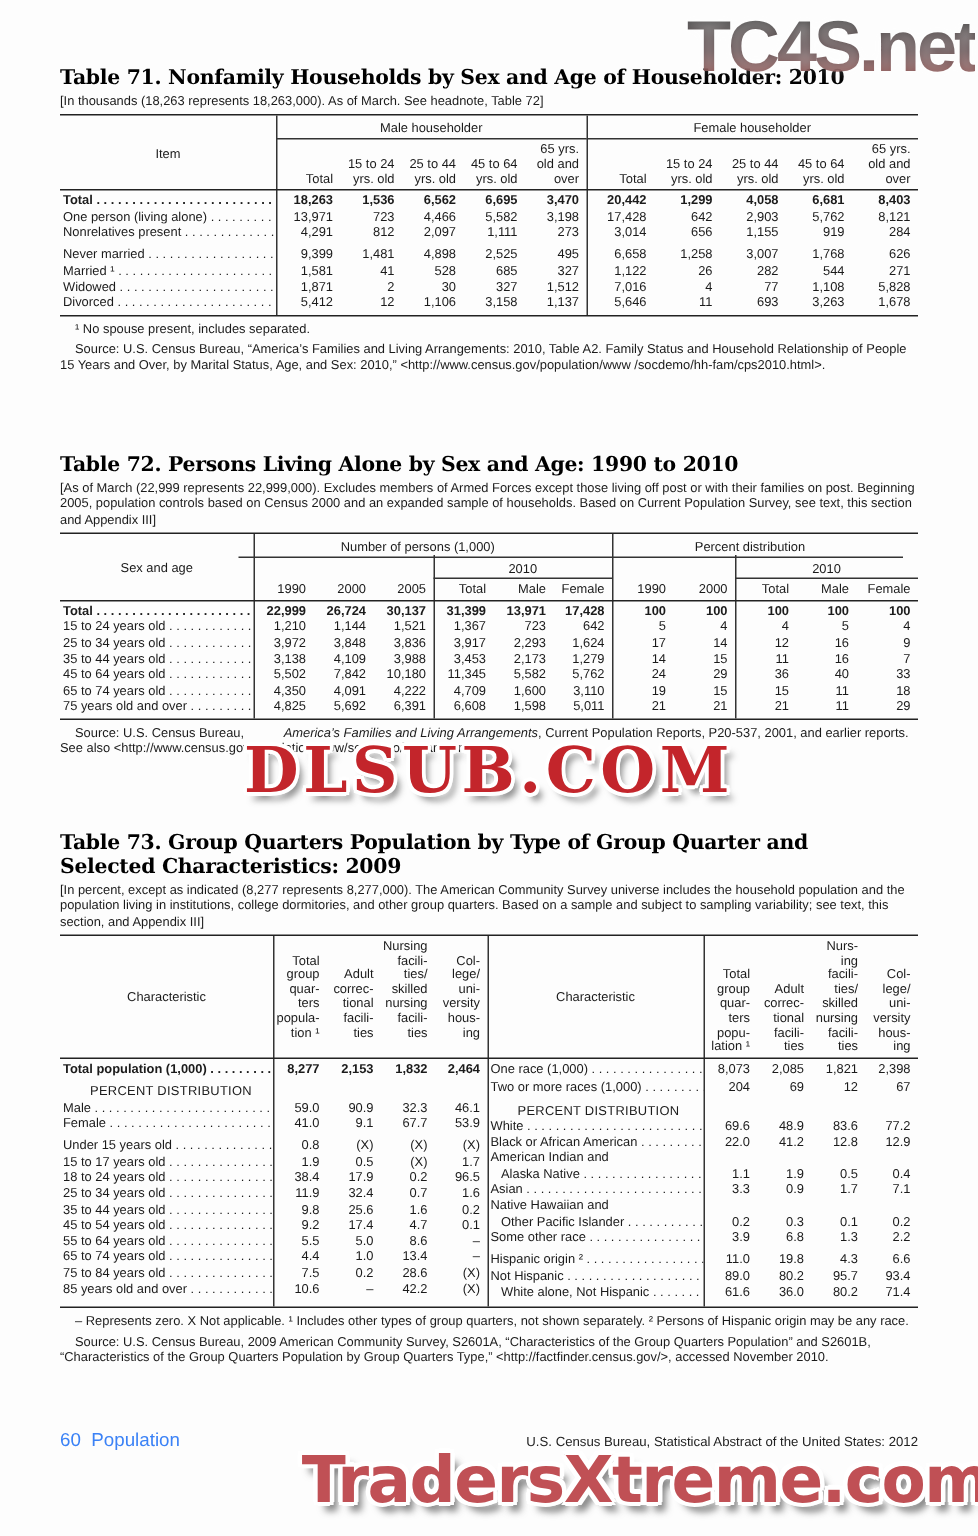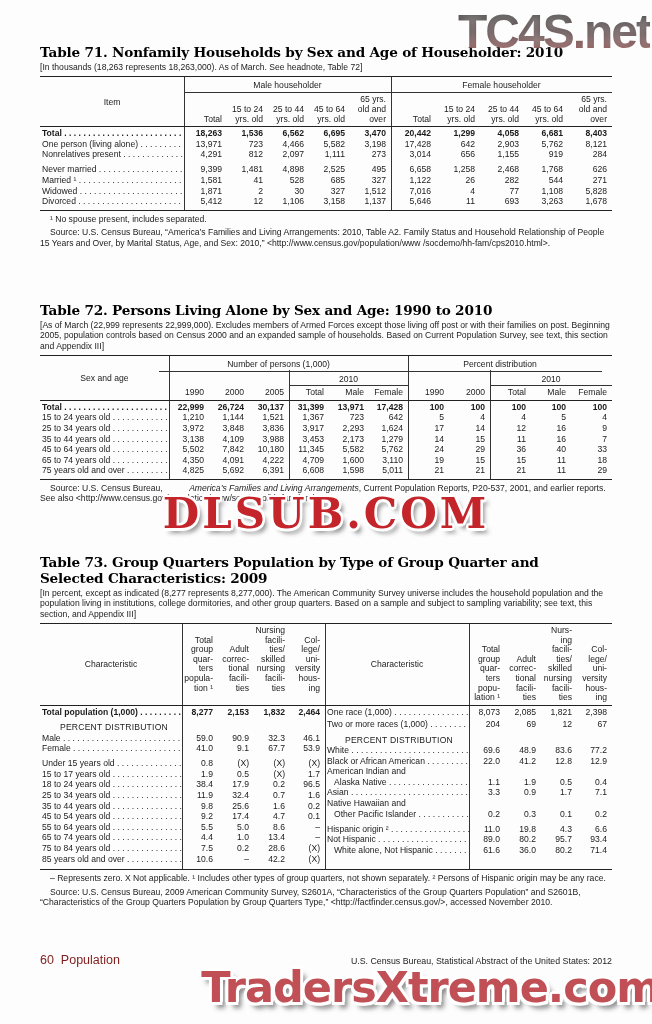--- a/index.html
+++ b/index.html
@@ -58,21 +58,21 @@
   .t73-half{position:relative;}
   .t73-cols-l{margin-left:142px;display:grid;align-items:end;grid-template-columns:36px 36px 36px 35px;}
   .t73-cols-r{margin-left:144px;display:grid;align-items:end;grid-template-columns:36px 36px 36px 35px;}
   .t73-body{display:grid;grid-template-columns:285px 287px;padding:1px 0 5px 0;font-size:8.6px;}
   .t73-left .t-row{grid-template-columns:142px 36px 36px 36px 35px;}
   .t73-right .t-row{grid-template-columns:144px 36px 36px 36px 35px;}
 
   
   .footer{position:absolute;left:40px;right:40px;top:953px;display:flex;
           justify-content:space-between;align-items:flex-end;}
-  .pgnum{font-size:12.5px;color:#7f1d1d;}
+  .pgnum{font-size:12.5px;color:#3b82f6;}
   .imprint{font-size:8.8px;color:#222;padding-bottom:1px;}
 
   
   .wm{position:absolute;font-weight:bold;white-space:nowrap;pointer-events:none;}
   .wm-top{top:4px;right:2px;font-size:48px;font-family:"Liberation Sans",sans-serif;
           letter-spacing:-2px;
           background:linear-gradient(#3c3c3c 15%,#50393b 55%,#95504e 90%);
           -webkit-background-clip:text;background-clip:text;color:transparent;
           opacity:.92;text-shadow:0 0 8px rgba(255,255,255,.35);}
   .wm-mid{top:489px;left:50%;transform:translateX(-50%);font-size:42px;
@@ -174,21 +174,21 @@
             </div>
             <div class="t-row gap">
               <span class="t-label">Never married</span>
               <span class="t-val">9,399</span>
               <span class="t-val">1,481</span>
               <span class="t-val">4,898</span>
               <span class="t-val">2,525</span>
               <span class="t-val">495</span>
               <span class="t-val">6,658</span>
               <span class="t-val">1,258</span>
-              <span class="t-val">2,468</span>
+              <span class="t-val">3,007</span>
               <span class="t-val">1,768</span>
               <span class="t-val">626</span>
             </div>
             <div class="t-row">
               <span class="t-label">Married ¹</span>
               <span class="t-val">1,581</span>
               <span class="t-val">41</span>
               <span class="t-val">528</span>
               <span class="t-val">685</span>
               <span class="t-val">327</span>
@@ -592,20 +592,27 @@
               <div class="t-row">
                 <span class="t-label no-leader">Native Hawaiian and</span>
               </div>
               <div class="t-row indent">
                 <span class="t-label">Other Pacific Islander</span>
                 <span class="t-val">0.2</span>
                 <span class="t-val">0.3</span>
                 <span class="t-val">0.1</span>
                 <span class="t-val">0.2</span>
               </div>
+              <div class="t-row">
+                <span class="t-label">Some other race</span>
+                <span class="t-val">3.9</span>
+                <span class="t-val">6.8</span>
+                <span class="t-val">1.3</span>
+                <span class="t-val">2.2</span>
+              </div>
               <div class="t-row gap">
                 <span class="t-label">Hispanic origin ²</span>
                 <span class="t-val">11.0</span>
                 <span class="t-val">19.8</span>
                 <span class="t-val">4.3</span>
                 <span class="t-val">6.6</span>
               </div>
               <div class="t-row">
                 <span class="t-label">Not Hispanic</span>
                 <span class="t-val">89.0</span>

